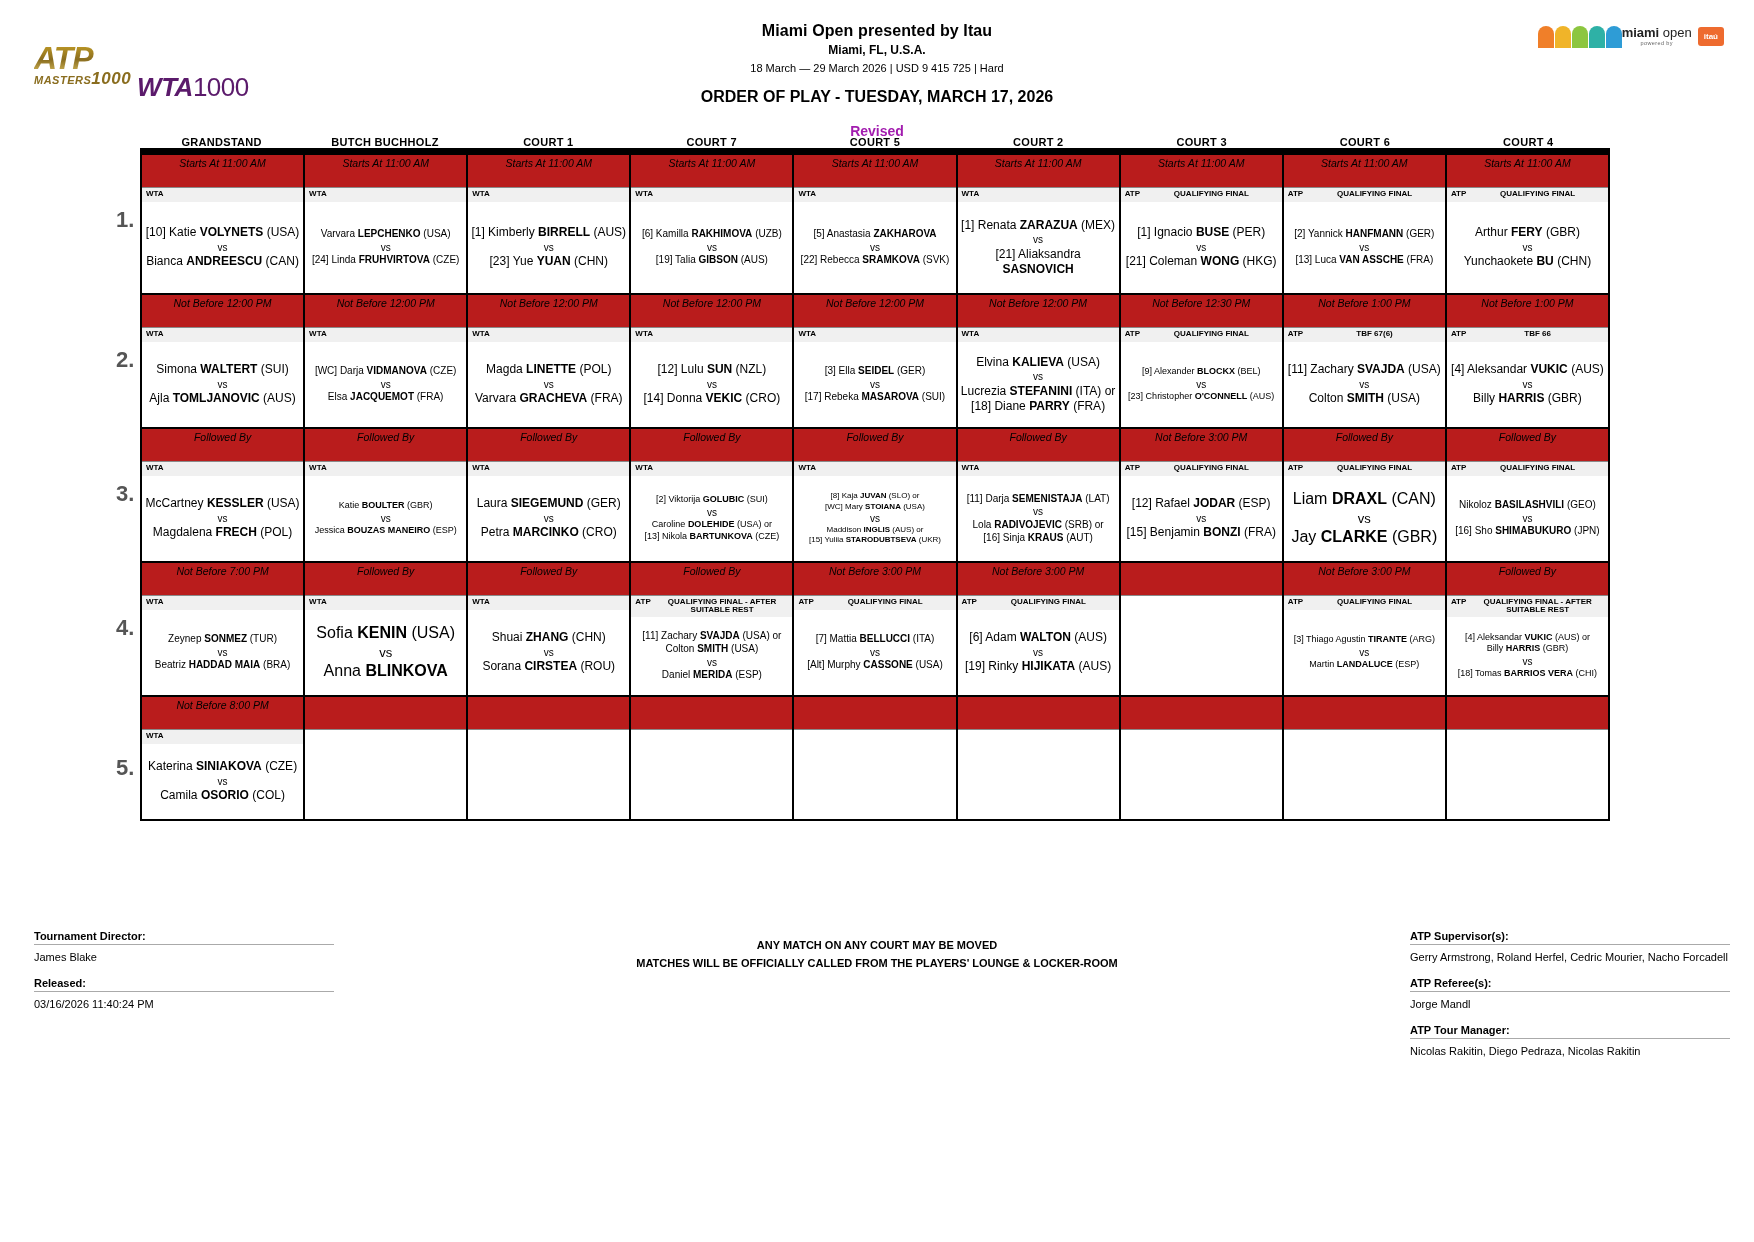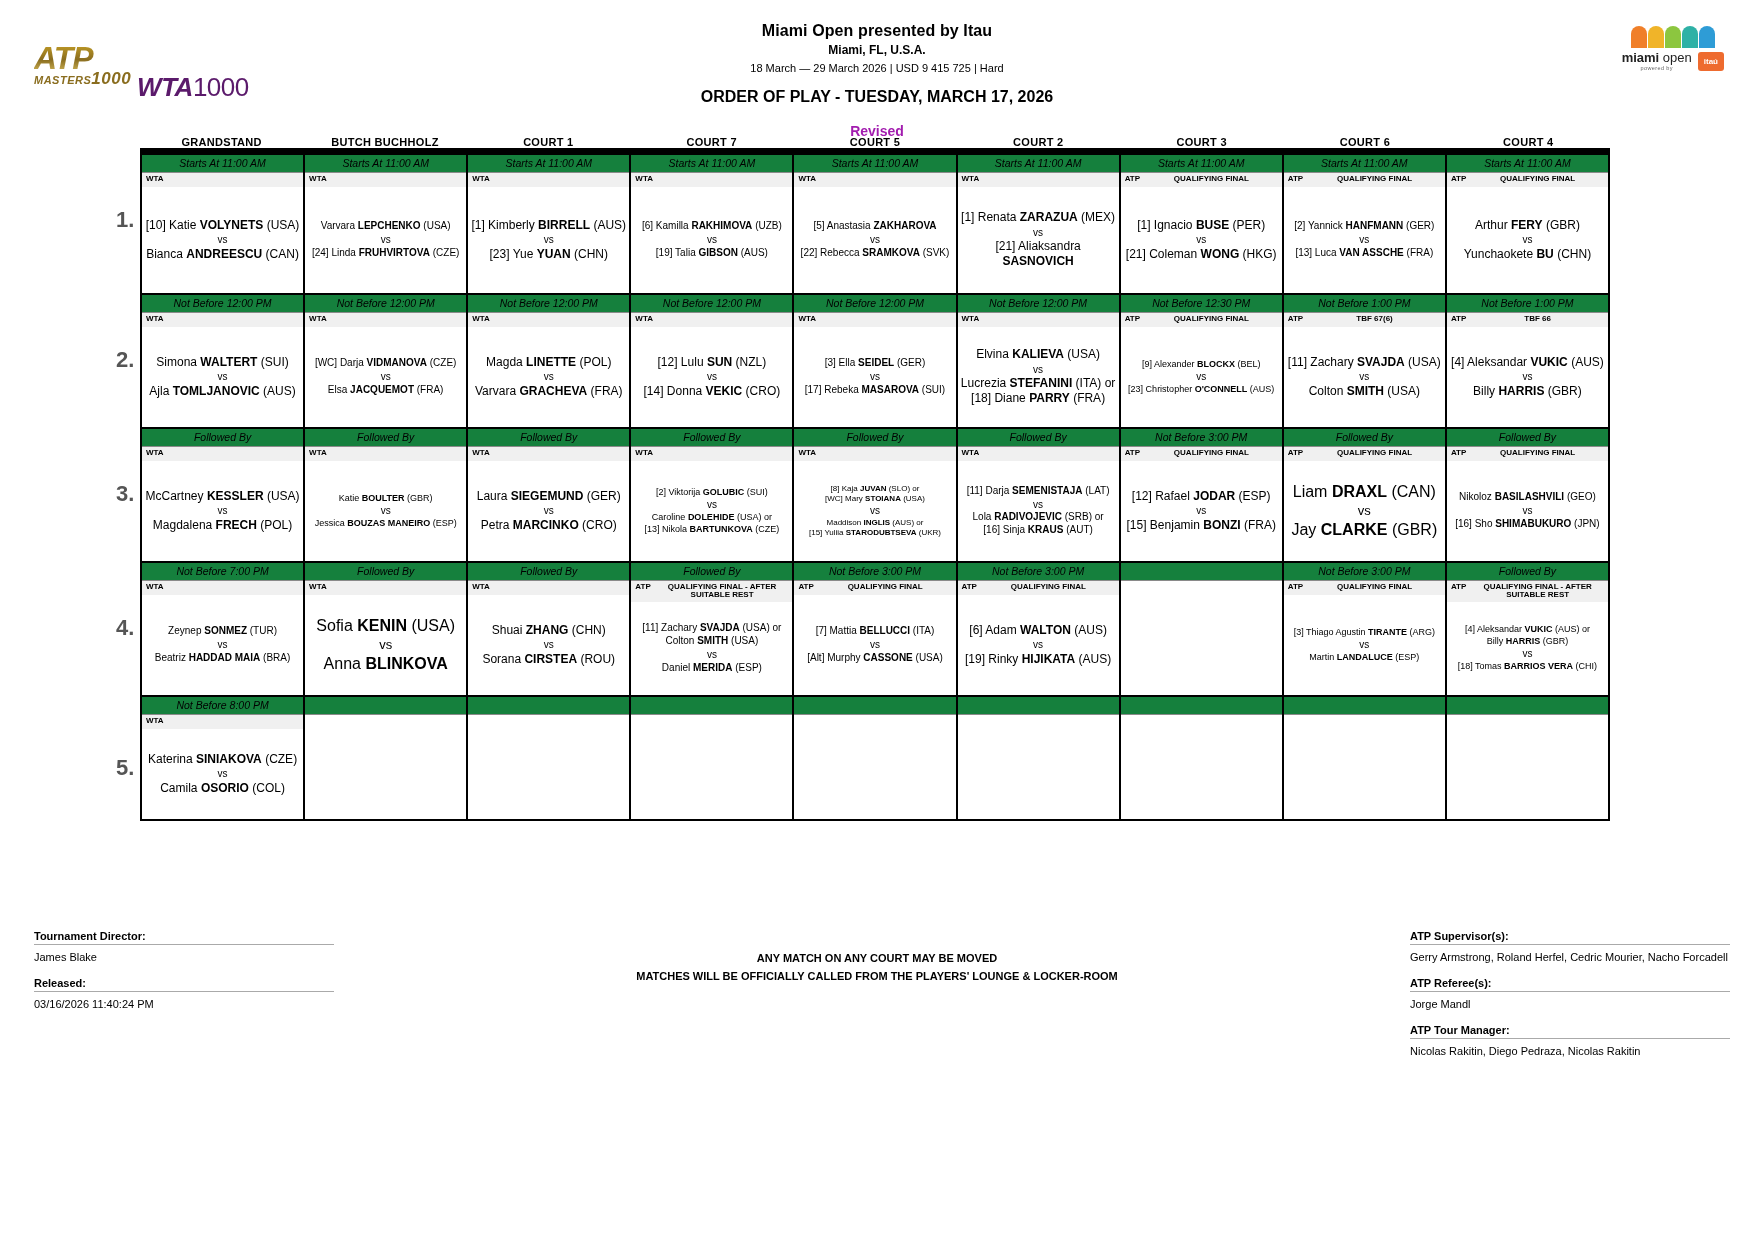--- a/index.html
+++ b/index.html
@@ -33,21 +33,21 @@
   }
   .atp-sub .big { font-size:17px; }
   .wta-logo {
     font-size:26px; font-weight:bold; font-style:italic;
     color:#5b1a6b; letter-spacing:-0.5px; margin-left:2px;margin-top:46px;
   }
   .wta-logo .thin { font-weight:normal; font-style:normal; color:#5b1a6b; }
 
   .logo-right {
     position:absolute; right:30px; top:22px;
-    display:flex; flex-direction:column; align-items:center;
+    display:flex; flex-direction:row; align-items:center;
   }
   .mo-arcs { display:flex; align-items:flex-end; gap:1px; height:26px; }
   .mo-arc {
     width:16px; height:22px;
     border-top-left-radius:16px; border-top-right-radius:16px;
   }
   .mo-row2 { display:flex; align-items:center; gap:6px; margin-top:3px; }
   .mo-text { line-height:1; text-align:center; }
   .mo-name { font-size:13px; font-weight:bold; color:#222; }
   .mo-name .light { font-weight:normal; }
@@ -83,25 +83,25 @@
   .cell {
     flex:1 1 0; min-width:0;
     border-right:2px solid #000;
     display:flex; flex-direction:column;
     background:#fff;
     position:relative;
   }
   .cell:last-child { border-right:none; }
 
   .timebar {
-    background:#15803d;
+    background:#b91c1c;
     border-bottom:1px solid #8a8a8a;
     text-align:center;
     font-size:10.5px; font-style:italic;
-    padding:2px 0 3px;
+    padding:2px 0 18px;
     white-space:nowrap;
   }
   .timebar.empty { color:transparent; }
 
   .tagbar {
     background:#f0f0f0;
     display:flex; justify-content:space-between; align-items:flex-start;
     font-size:8px; font-weight:bold;
     padding:2px 3px 2px 4px;
     min-height:14px;
@@ -141,21 +141,21 @@
   .h5 { height:122px; }
 
   
   .footer { position:absolute; left:0; top:930px; width:1754px; }
   .f-left { position:absolute; left:34px; top:0; width:300px; }
   .f-right { position:absolute; right:24px; top:0; width:320px;margin-left:40px; }
   .f-lbl { font-size:11px; font-weight:bold; margin-bottom:2px; }
   .f-rule { border-bottom:1px solid #aaa; margin-bottom:6px; }
   .f-val { font-size:11px; margin-bottom:14px; }
   .f-center {
-    position:absolute; left:0; right:0; top:20px;
+    position:absolute; left:0; right:0; top:7px;
     text-align:center; font-size:11px; font-weight:bold; line-height:1.6;
   }
   .f-center .l2 { }
 </style>
 </head>
 <body>
 
 <div class="topbar">
 
   <div class="logo-left">

